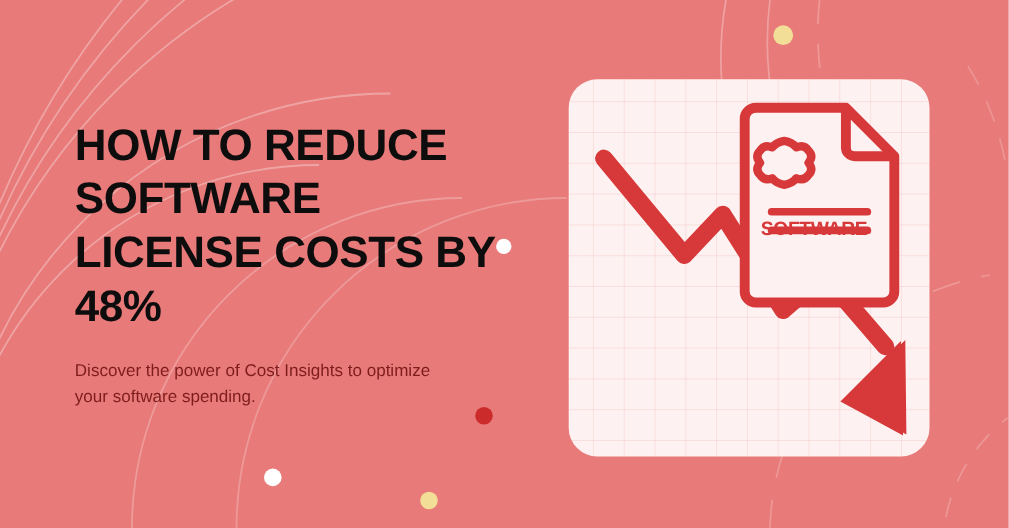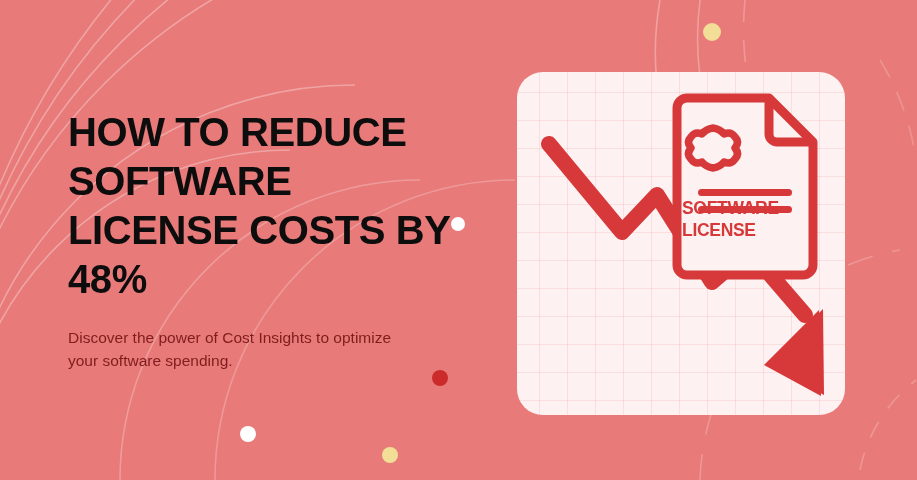--- a/index.html
+++ b/index.html
@@ -89,20 +89,21 @@
     position: absolute;
     left: 0; top: 0;
   }
 
   
   #license-label {
     position: absolute;
     left: 682px;
     top: 197px;
     width: 116px;
+    text-align: center;
     font-family: "Liberation Sans", sans-serif;
     font-weight: 700;
     font-size: 17.5px;
     line-height: 22px;
     letter-spacing: -0.3px;
     color: #D7393A;
     pointer-events: none;
   }
 </style>
 </head>
@@ -166,16 +167,15 @@
         </g>
 
         <rect x="181" y="117" width="94" height="7" rx="3.5" fill="#D7393A"></rect>
         <rect x="181" y="134" width="94" height="7" rx="3.5" fill="#D7393A"></rect>
       </g>
     </svg>
   </div>
 
   <div id="license-label">
     <div>SOFTWARE</div>
-    <div>LICENSE</div>
   </div>
 
 </div>
 
 </body></html>

